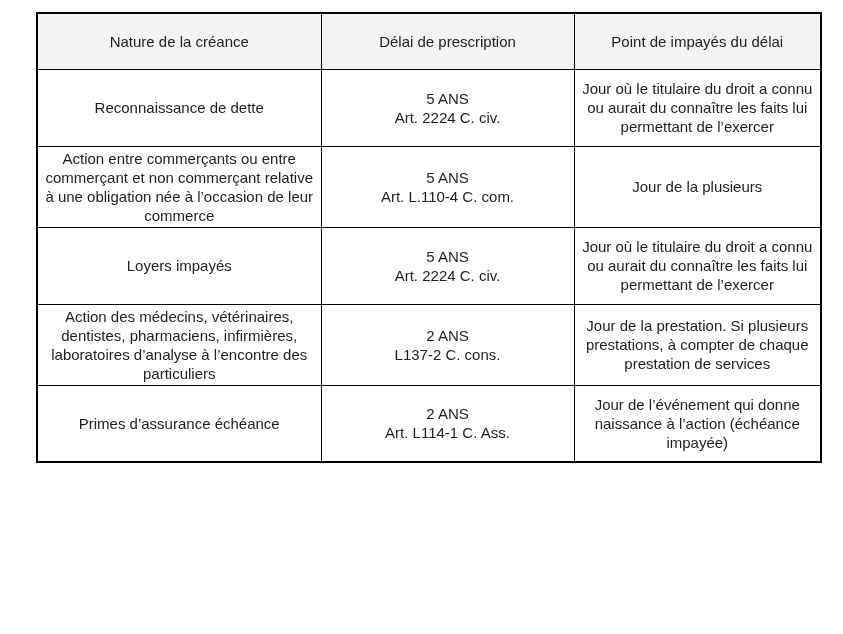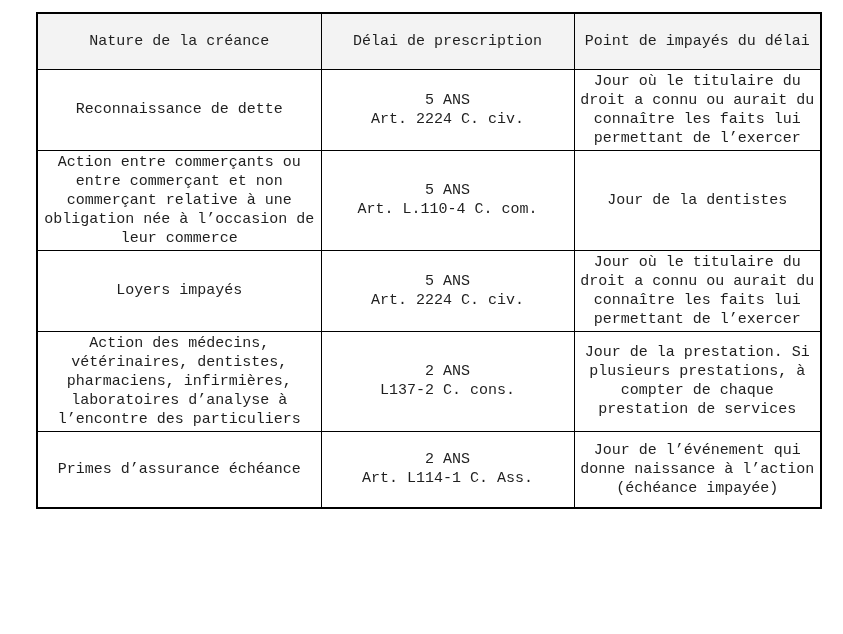--- a/index.html
+++ b/index.html
@@ -15,21 +15,20 @@
     height: 634px;
     background: var(--bg);
     font-family: "Liberation Sans", sans-serif;
   }
   .page {
     position: relative;
     width: 843px;
     height: 634px;
     background: var(--bg);
     overflow: hidden;
-    font-family: Liberation Mono, monospace;
   }
   table.prescription-table {
     position: absolute;
     left: 36px;
     top: 12px;
     width: 784px;
     border-collapse: collapse;
     table-layout: fixed;
     border: 2px solid var(--border);
   }
@@ -82,21 +81,21 @@
     </td>
     <td>Jour où le titulaire du droit a connu ou aurait du connaître les faits lui permettant de l’exercer</td>
   </tr>
 
   <tr>
     <td>Action entre commerçants ou entre commerçant et non commerçant relative à une obligation née à l’occasion de leur commerce</td>
     <td>
       <div>5 ANS</div>
       <div>Art. L.110-4 C. com.</div>
     </td>
-    <td>Jour de la dentistes</td>
+    <td>Jour de la plusieurs</td>
   </tr>
 
   <tr>
     <td>Loyers impayés</td>
     <td>
       <div>5 ANS</div>
       <div>Art. 2224 C. civ.</div>
     </td>
     <td>Jour où le titulaire du droit a connu ou aurait du connaître les faits lui permettant de l’exercer</td>
   </tr>

